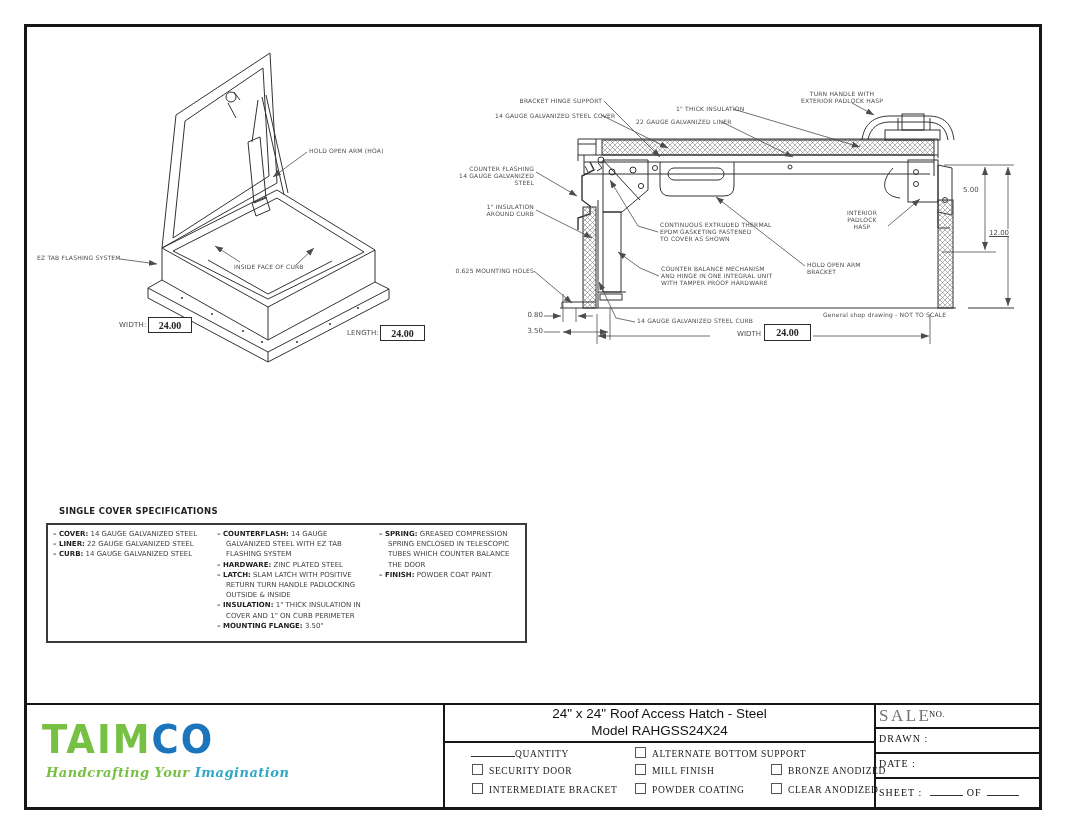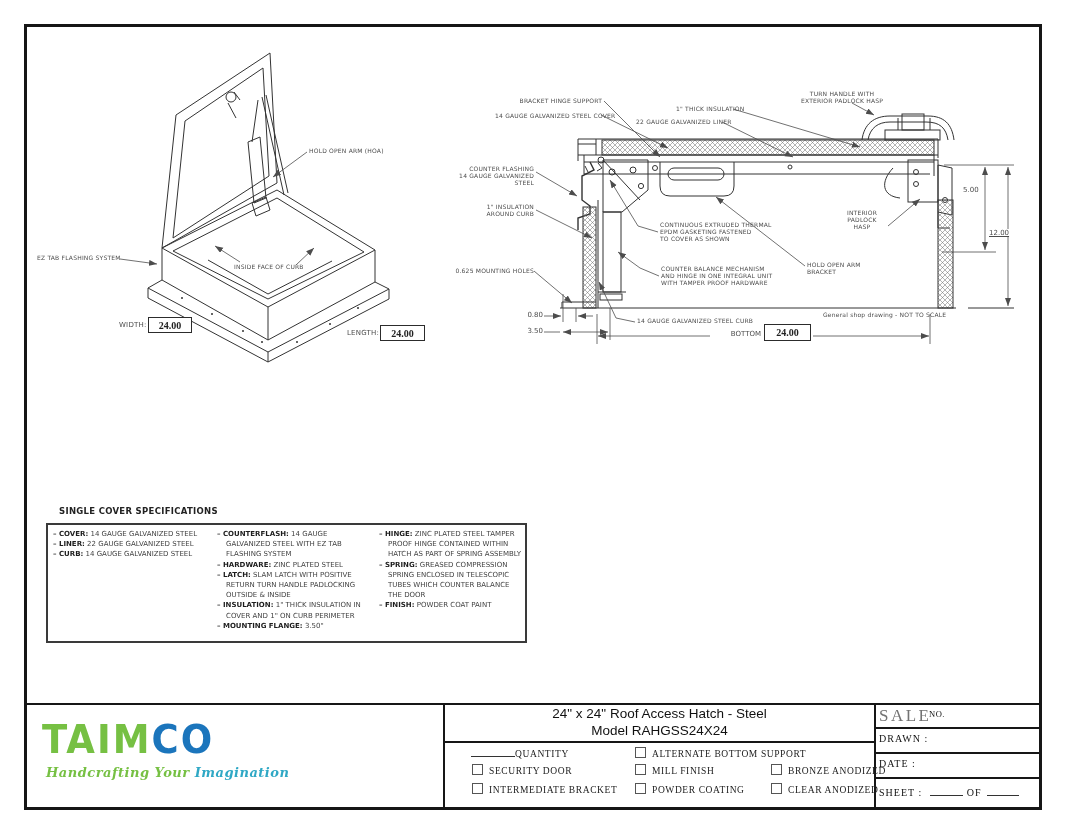--- a/index.html
+++ b/index.html
@@ -220,39 +220,38 @@
 BRACKET</div>
   <div class="lbl ml ctr" style="left:840px;top:209px;width:44px;">INTERIOR
 PADLOCK
 HASP</div>
   <div class="lbl" style="left:637px;top:317px;">14 GAUGE GALVANIZED STEEL CURB</div>
   <div class="lbl" style="left:823px;top:311px;">General shop drawing - NOT TO SCALE</div>
   <div class="dim" style="left:962px;top:186px;">5.00</div>
   <div class="dim" style="left:988px;top:229px;text-decoration:underline;">12.00</div>
   <div class="dim rt" style="left:512px;top:311px;width:30px;">0.80</div>
   <div class="dim rt" style="left:512px;top:327px;width:30px;">3.50</div>
-  <div class="dim rt" style="left:710px;top:330px;width:50px;">BOTTOM</div>
+  <div class="dim rt" style="left:710px;top:330px;width:50px;">WIDTH</div>
   <div class="valbox" style="left:764px;top:324px;width:47px;height:17px;">24.00</div>
 
   <div class="spec-title">SINGLE COVER SPECIFICATIONS</div>
   <div id="specbox"></div>
   <div class="spec-col" style="left:53px;width:158px;">
     <p class="spec-item"><b>COVER:</b> <span>14 GAUGE GALVANIZED STEEL</span></p>
     <p class="spec-item"><b>LINER:</b> <span>22 GAUGE GALVANIZED STEEL</span></p>
     <p class="spec-item"><b>CURB:</b> <span>14 GAUGE GALVANIZED STEEL</span></p>
   </div>
   <div class="spec-col" style="left:217px;width:156px;">
     <p class="spec-item"><b>COUNTERFLASH:</b> <span>14 GAUGE GALVANIZED STEEL WITH EZ TAB FLASHING SYSTEM</span></p>
     <p class="spec-item"><b>HARDWARE:</b> <span>ZINC PLATED STEEL</span></p>
     <p class="spec-item"><b>LATCH:</b> <span>SLAM LATCH WITH POSITIVE RETURN TURN HANDLE PADLOCKING OUTSIDE &amp; INSIDE</span></p>
     <p class="spec-item"><b>INSULATION:</b> <span>1" THICK INSULATION IN COVER AND 1" ON CURB PERIMETER</span></p>
     <p class="spec-item"><b>MOUNTING FLANGE:</b> <span>3.50"</span></p>
   </div>
   <div class="spec-col" style="left:379px;width:143px;">
-    <p class="spec-item"><b>HINGE:</b> <span>ZINC PLATED STEEL TAMPER PROOF HINGE CONTAINED WITHIN HATCH AS PART OF SPRING ASSEMBLY</span></p>
     <p class="spec-item"><b>SPRING:</b> <span>GREASED COMPRESSION SPRING ENCLOSED IN TELESCOPIC TUBES WHICH COUNTER BALANCE THE DOOR</span></p>
     <p class="spec-item"><b>FINISH:</b> <span>POWDER COAT PAINT</span></p>
   </div>
 
   <div class="tbline" style="left:24px;top:703px;width:1018px;height:2px;"></div>
   <div class="tbline" style="left:443px;top:703px;width:2px;height:107px;"></div>
   <div class="tbline" style="left:874px;top:703px;width:2px;height:107px;"></div>
   <div class="tbline" style="left:444px;top:741px;width:431px;height:1.5px;"></div>
   <div class="tbline" style="left:875px;top:727px;width:167px;height:1.5px;"></div>
   <div class="tbline" style="left:875px;top:752px;width:167px;height:1.5px;"></div>

